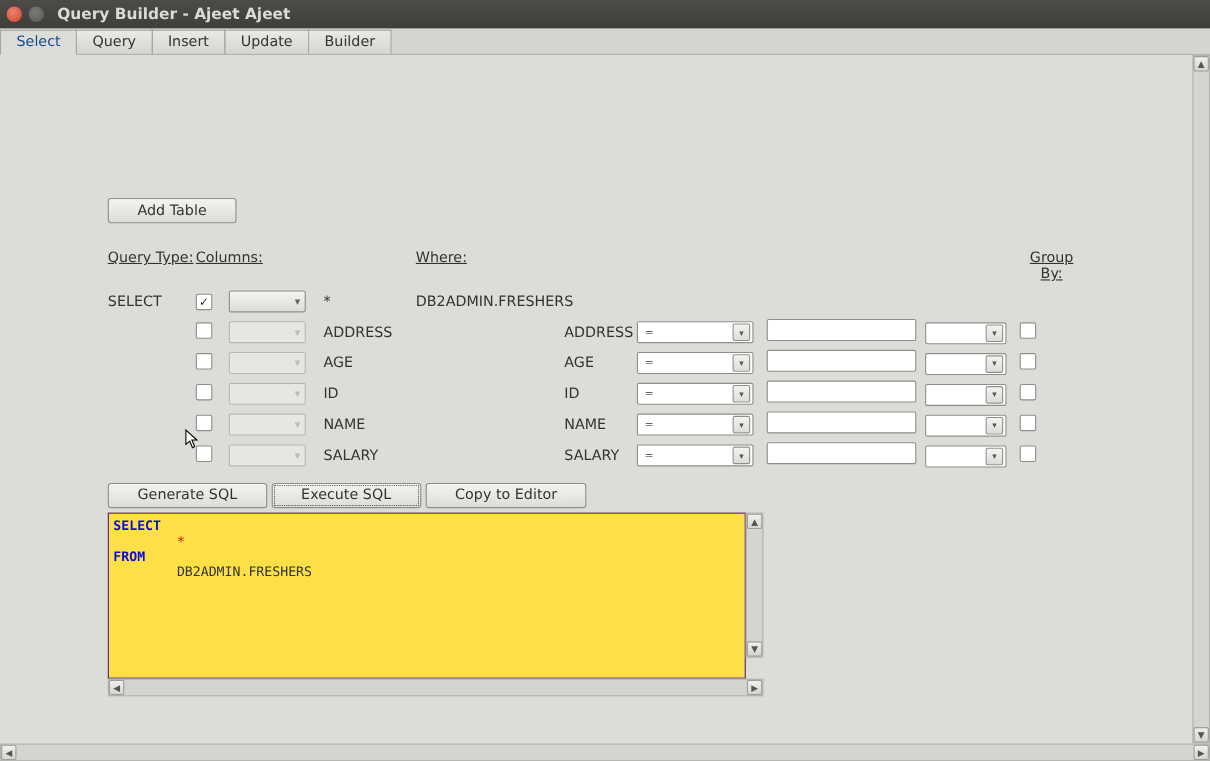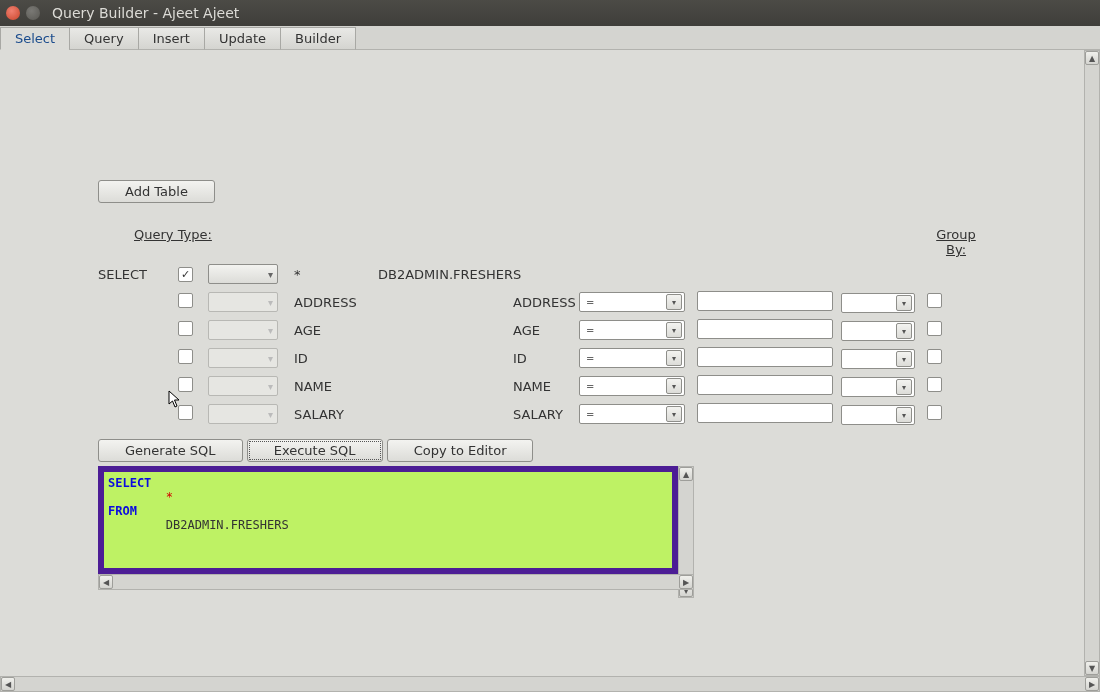--- a/index.html
+++ b/index.html
@@ -15,21 +15,21 @@
     position: relative;
     color: #333;
   }
   .titlebar {
     height: 26px;
     background: linear-gradient(to bottom, #4c4b46 0%, #3f3e3a 100%);
     color: #dcdbd6;
     display: flex;
     align-items: center;
     padding: 0 6px;
-    font-weight: normal;
+    font-weight: bold;
     font-size: 14px;
     gap: 6px;
   }
   .window-btn {
     width: 14px;
     height: 14px;
     border-radius: 50%;
     display: inline-block;
   }
   .window-close { background: radial-gradient(circle at 40% 35%, #f08070, #c9452b); }
@@ -117,21 +117,21 @@
   .btn:focus, .btn.focused {
     outline: 1px dotted #555;
     outline-offset: -3px;
     text-align: center;
   }
   .column-headers {
     display: flex;
     margin-top: 24px;
     font-size: 13px;
   }
-  .hdr { text-decoration: underline; margin-left: 36px; }
+  .hdr { text-decoration: underline; }
   .hdr-querytype { width: 80px; }
   .hdr-columns   { width: 200px; }
   .hdr-from      { width: 135px; }
   .hdr-where     { width: 400px; }
   .hdr-groupby   { width: 60px; text-align: center; margin-left: auto; }
   .grid-row {
     display: flex;
     align-items: center;
     margin-top: 6px;
     height: 22px;
@@ -188,23 +188,23 @@
     border-radius:2px;
   }
   .btn-row { margin-top: 14px; }
   .sql-frame {
     position: relative;
     margin-top: 4px;
     width: 596px;
   }
   .sql-text {
     width: 580px;
-    height: 108px;
-    border: 6px solid #4c1d95;
-    background: #bef264;
+    height: 151px;
+    border: 1px solid #4c1d95;
+    background: #fde047;
     padding: 4px;
     font-family: "DejaVu Sans Mono","Liberation Mono",monospace;
     font-size: 12px;
     white-space: pre;
     overflow: hidden;
   }
   .sql-vbar {
     position:absolute;
     top:0; right:0; width:16px; height:132px;
     background:#d4d4d0; border:1px solid #b2b2ae;
@@ -246,20 +246,22 @@
   <div class="tab">Builder</div>
 </div>
 
 <div class="content-outer">
   <div class="builder-area">
 
     <span class="btn">Add Table</span>
 
     <div class="column-headers">
       <span class="hdr hdr-querytype">Query Type:</span>
+      <span class="hdr hdr-columns">Columns:</span>
+      <span class="hdr hdr-where">Where:</span>
       <span class="hdr hdr-groupby">Group By:</span>
     </div>
 
     
     <div class="grid-row">
       <span class="cell-querytype">SELECT</span>
       <span class="cell-columns-check"><span class="chk checked"></span></span>
       <span class="cell-columns-combo"><span class="combo">
             <span>▾</span>
           </span></span>

